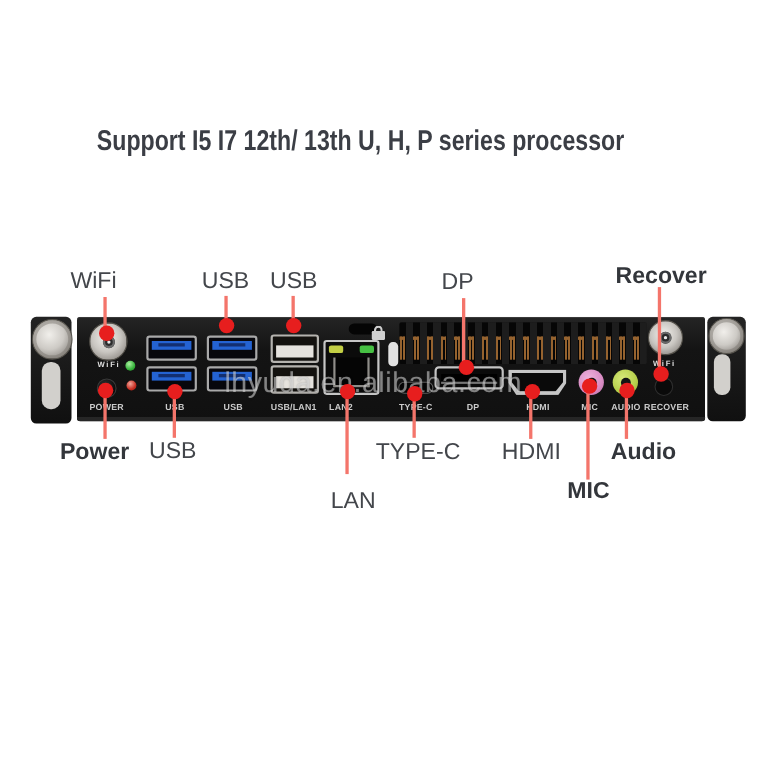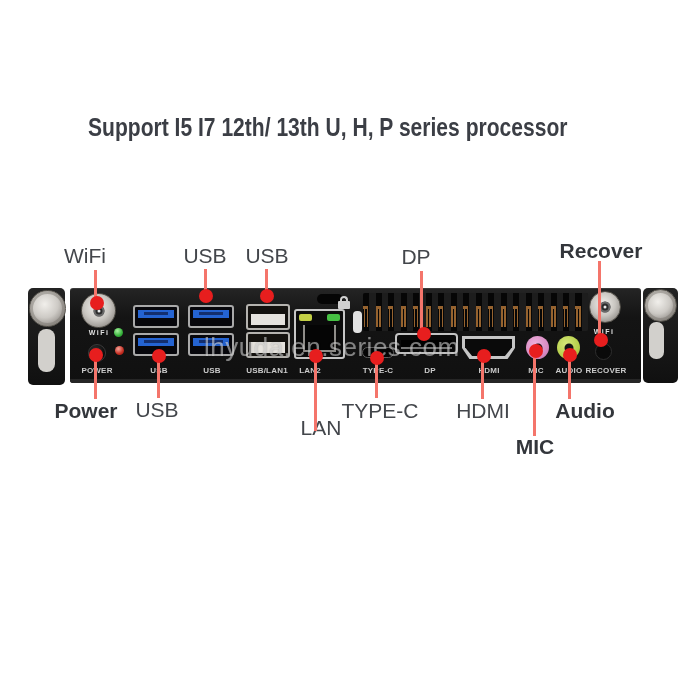--- a/index.html
+++ b/index.html
@@ -132,21 +132,21 @@
   <div class="title">Support I5 I7 12th/ 13th U, H, P series processor</div>
 
   <div class="co-label" style="left:85px;top:244px;">WiFi</div>
   <div class="co-label" style="left:205px;top:244px;">USB</div>
   <div class="co-label" style="left:267px;top:244px;">USB</div>
   <div class="co-label" style="left:416px;top:245px;">DP</div>
   <div class="co-label b" style="left:601px;top:239px;">Recover</div>
 
   <div class="co-label b" style="left:86px;top:399px;">Power</div>
   <div class="co-label" style="left:157px;top:398px;">USB</div>
-  <div class="co-label" style="left:321px;top:416px;">LAN</div>
+  <div class="co-label" style="left:321px;top:444px;">LAN</div>
   <div class="co-label" style="left:380px;top:399px;">TYPE-C</div>
   <div class="co-label" style="left:483px;top:399px;">HDMI</div>
   <div class="co-label b" style="left:535px;top:435px;">MIC</div>
   <div class="co-label b" style="left:585px;top:399px;">Audio</div>
 
   <div class="co-line" style="left:94px;top:270px;height:36px;"></div>
   <div class="co-line" style="left:204px;top:269px;height:32px;"></div>
   <div class="co-line" style="left:265px;top:269px;height:32px;"></div>
   <div class="co-line" style="left:420px;top:271px;height:66px;"></div>
   <div class="co-line" style="left:598px;top:261px;height:82px;"></div>
@@ -258,15 +258,15 @@
     <div class="pl" style="left:197px;">USB/LAN1</div>
     <div class="pl" style="left:240px;">LAN2</div>
     <div class="pl" style="left:308px;">TYPE-C</div>
     <div class="pl" style="left:360px;">DP</div>
     <div class="pl" style="left:419px;">HDMI</div>
     <div class="pl" style="left:466px;">MIC</div>
     <div class="pl" style="left:499px;">AUDIO</div>
     <div class="pl" style="left:536px;">RECOVER</div>
   </div>
 
-  <div class="watermark">lhyuda.en.series.com</div>
+  <div class="watermark">lhyuda.en.alibaba.com</div>
 
 </div>
 
 </body></html>

